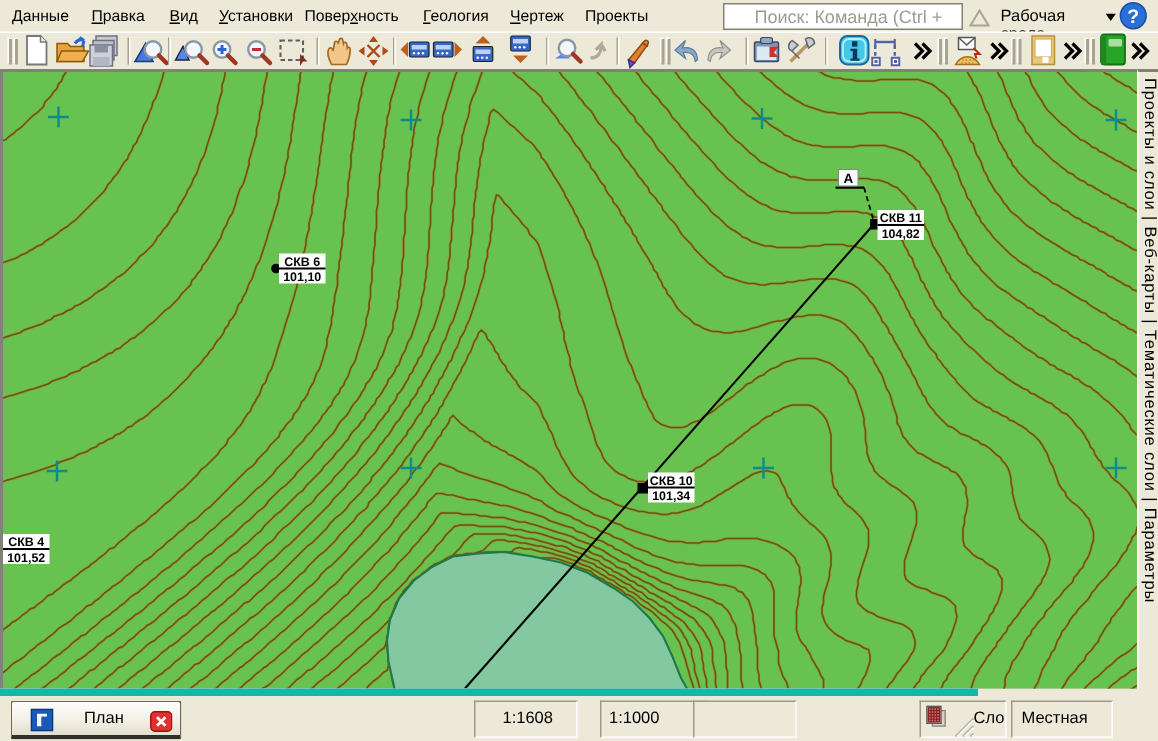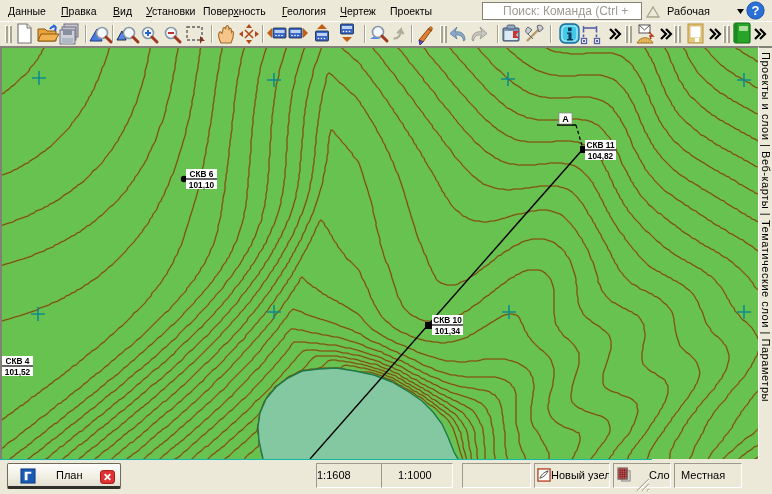--- a/index.html
+++ b/index.html
@@ -7,21 +7,21 @@
 .mi{position:absolute;top:5px;white-space:nowrap}
 .mi u{text-decoration:underline}
 #search{position:absolute;left:482px;top:2px;width:160px;height:18px;border:1px solid #858175;background:#fff;color:#9d9a90;font-size:12px;line-height:16px;padding-left:20px}
 #rab{position:absolute;left:667px;top:5px;font-size:11px;color:#000}
 #menubar:after{content:"";position:absolute;left:0;top:21px;width:772px;height:1px;background:#fff}
 #toolbar{position:absolute;left:0;top:22px;width:772px;height:24px;background:#ece9d8}
 #mapw{position:absolute;left:0;top:46px;width:758px;height:413px;border-left:2px solid #828177;border-top:2px solid #828177;background:#68c250}
 #mapsvg{position:absolute;left:0;top:0}
 #sidebar{position:absolute;left:758px;top:46px;width:14px;height:413px;background:#ece9d8;border-top:2px solid #828177;border-left:1px solid #fff}
 .vtab{position:absolute;left:0px;width:13px;writing-mode:vertical-rl;font-size:11px;letter-spacing:0.55px;color:#000;white-space:nowrap}
-#statusbar{position:absolute;left:0;top:459px;width:652px;height:35px;background:#ece9d8;border-top:1px solid #14b8a6}
+#statusbar{position:absolute;left:0;top:459px;width:652px;height:35px;background:#ece9d8;border-top:5px solid #14b8a6}
 .sf{position:absolute;top:3px;height:25px;border:1px solid;border-color:#9c9a8c #fff #fff #9c9a8c;font-size:11px;color:#000;line-height:23px;padding-left:6px;background:#ece9d8;white-space:nowrap;overflow:hidden}
 #ptab{position:absolute;left:7px;top:3px;width:114px;height:26px;background:linear-gradient(#fdfdfb,#f1efe2 60%,#e2ded0);border:1px solid #6c6a5e;border-bottom:3px solid #30302a;border-radius:2px;font-size:11px;line-height:22px}
 </style></head><body>
 <div id="menubar">
  <span class="mi" style="left:8px"><u>Д</u>анные</span>
  <span class="mi" style="left:61px"><u>П</u>равка</span>
  <span class="mi" style="left:113px"><u>В</u>ид</span>
  <span class="mi" style="left:146px"><u>У</u>становки</span>
  <span class="mi" style="left:203px">Повер<u>х</u>ность</span>
  <span class="mi" style="left:282px"><u>Г</u>еология</span>
@@ -305,28 +305,23 @@
         <rect x="1" y="1" width="15" height="15" fill="#1a5ab4"></rect>
         <rect x="1" y="1" width="15" height="15" fill="none" stroke="#0a3a80" stroke-width="1"></rect>
         <path d="M5 4 H12 V6 H8 V13 H5 Z" fill="#fff"></path>
       </svg>
  <span style="position:absolute;left:48px">План</span>
  <svg style="position:absolute;left:92px;top:6px" width="15" height="14" viewBox="0 0 16 15">
         <rect x="0.5" y="0.5" width="15" height="14" rx="3" fill="#e03030" stroke="#a01010"></rect>
         <path d="M5 4.5 L11 10.5 M11 4.5 L5 10.5" stroke="#fff" stroke-width="2"></path>
       </svg>
 </div>
-<div class="sf" style="left:316px;width:69px;padding-left:0">1:1608</div>
-<div class="sf" style="left:381px;width:72px;padding-left:16px">1:1000</div>
+<div class="sf" style="left:316px;width:69px;padding-left:18px">1:1608</div>
+<div class="sf" style="left:400px;width:72px;padding-left:5px">1:1000</div>
 <div class="sf" style="left:462px;width:69px"></div>
-<div class="sf" style="left:534px;width:76px;padding-left:2px">
- <svg style="vertical-align:-3px" width="14" height="14" viewBox="0 0 15 15">
-        <rect x="1" y="1" width="13" height="13" fill="#fff" stroke="#b04020" stroke-width="1.4"></rect>
-        <path d="M3 11 C5 6 9 4 12 3 C10 7 7 10 3 11 Z" fill="#f8f8f0" stroke="#333" stroke-width="0.9"></path>
-      </svg><span style="margin-left:0px">Новый узел</span></div>
 <div class="sf" style="left:613px;width:58px;padding-left:3px">
  <svg style="vertical-align:-3px" width="15" height="15" viewBox="0 0 16 16">
         <rect x="5" y="4" width="9" height="11" fill="#d8d4c4" stroke="#888"></rect>
         <rect x="1" y="1" width="10" height="12" fill="#fff" stroke="#555"></rect>
         <path d="M1.5 1.5 h9 v11 h-9 Z" fill="#c05050" opacity="0.85"></path>
         <path d="M2 2 H10 M2 4 H10 M2 6 H10 M2 8 H10 M2 10 H10 M2 12 H10 M2 2 V12 M4 2 V12 M6 2 V12 M8 2 V12 M10 2 V12" stroke="#801818" stroke-width="0.7"></path>
       </svg><span style="margin-left:17px">Слой1</span></div>
 <div class="sf" style="left:674px;width:68px">Местная</div>
 <svg style="position:absolute;right:2px;bottom:2px" width="14" height="14">
       <path d="M13 1 L1 13 M13 6 L6 13 M13 11 L11 13" stroke="#b4b0a0" stroke-width="1.5"></path>

